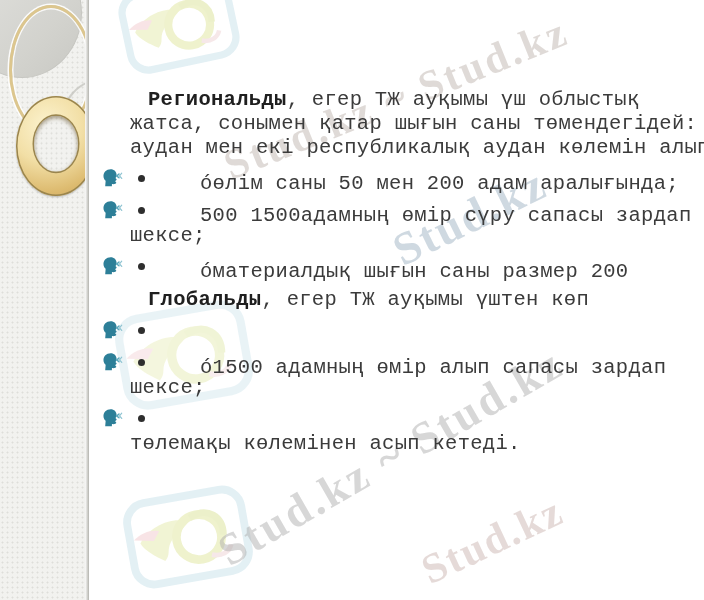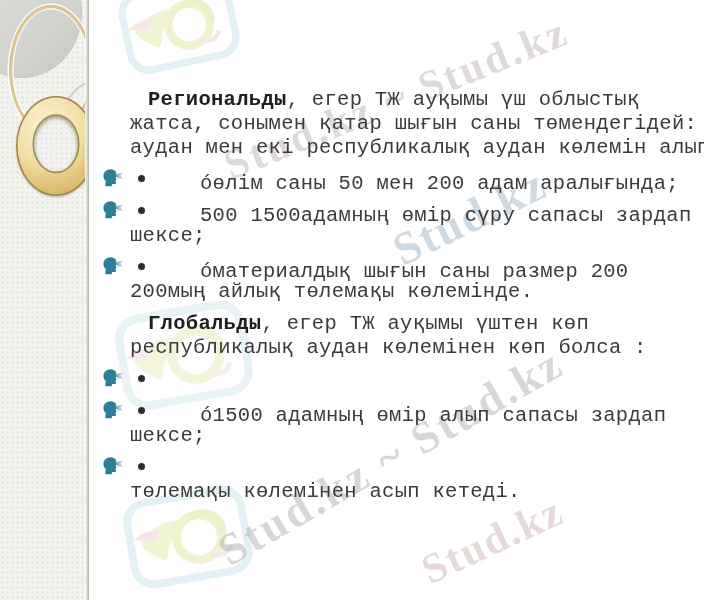--- a/index.html
+++ b/index.html
@@ -139,25 +139,23 @@
       <div class="block bullet">
         <div class="line line-first"><svg class="head-icon">
             <use href="#headicon"></use>
           </svg><span class="dot" title="•"></span><span class="btext"><span>500 1500адамның өмір сүру сапасы зардап</span></span></div>
         <div class="line"><span><span>шексе;</span></span></div>
       </div>
       <div class="block bullet">
         <div class="line line-first"><svg class="head-icon">
             <use href="#headicon"></use>
           </svg><span class="dot" title="•"></span><span class="btext"><span>óматериалдық шығын саны размер 200</span></span></div>
-        <div class="line"><span><span>200мың айлық төлемақы көлемінде.</span></span></div>
       </div>
       <div class="block para">
         <div class="line line-first"><span><span class="seg-bold">Глобальды</span><span>, егер ТЖ ауқымы үштен көп</span></span></div>
-        <div class="line"><span><span>республикалық аудан көлемінен көп болса :</span></span></div>
       </div>
       <div class="block bullet">
         <div class="line line-first"><svg class="head-icon">
             <use href="#headicon"></use>
           </svg><span class="dot" title="•"></span></div>
       </div>
       <div class="block bullet">
         <div class="line line-first"><svg class="head-icon">
             <use href="#headicon"></use>
           </svg><span class="dot" title="•"></span><span class="btext"><span>ó1500 адамның өмір алып сапасы зардап</span></span></div>

